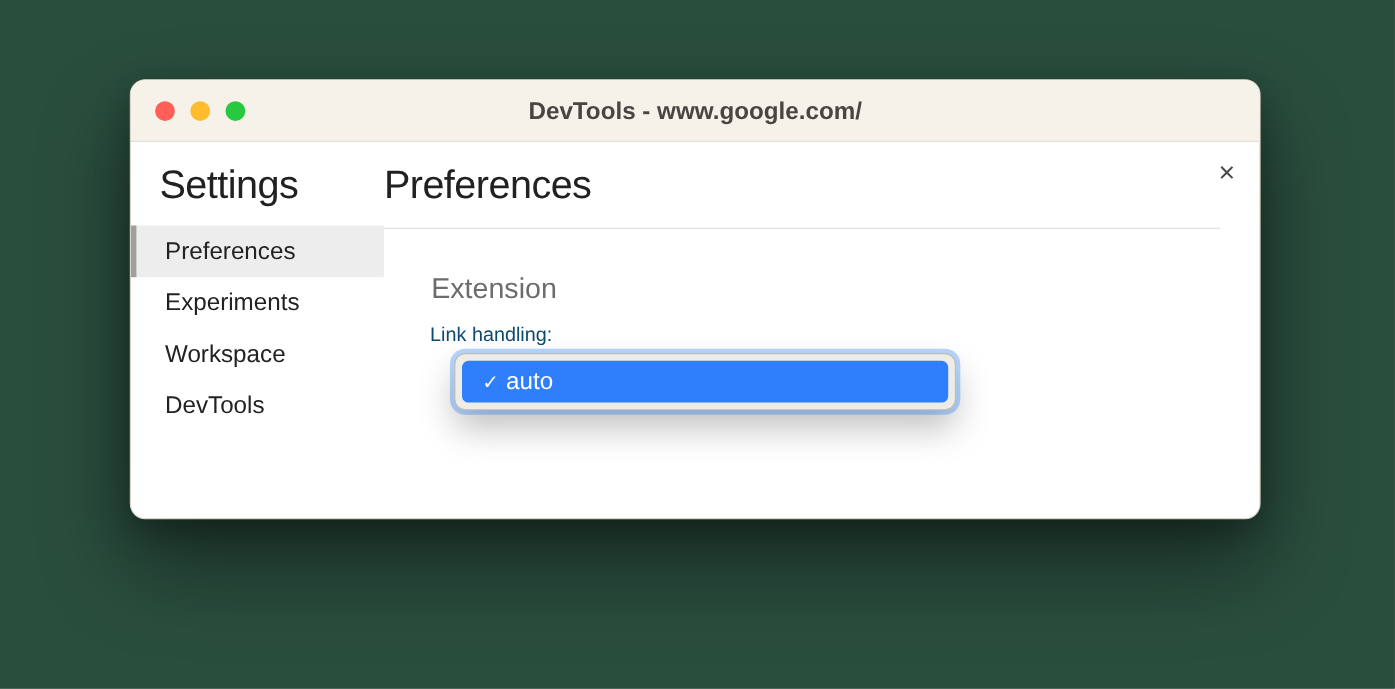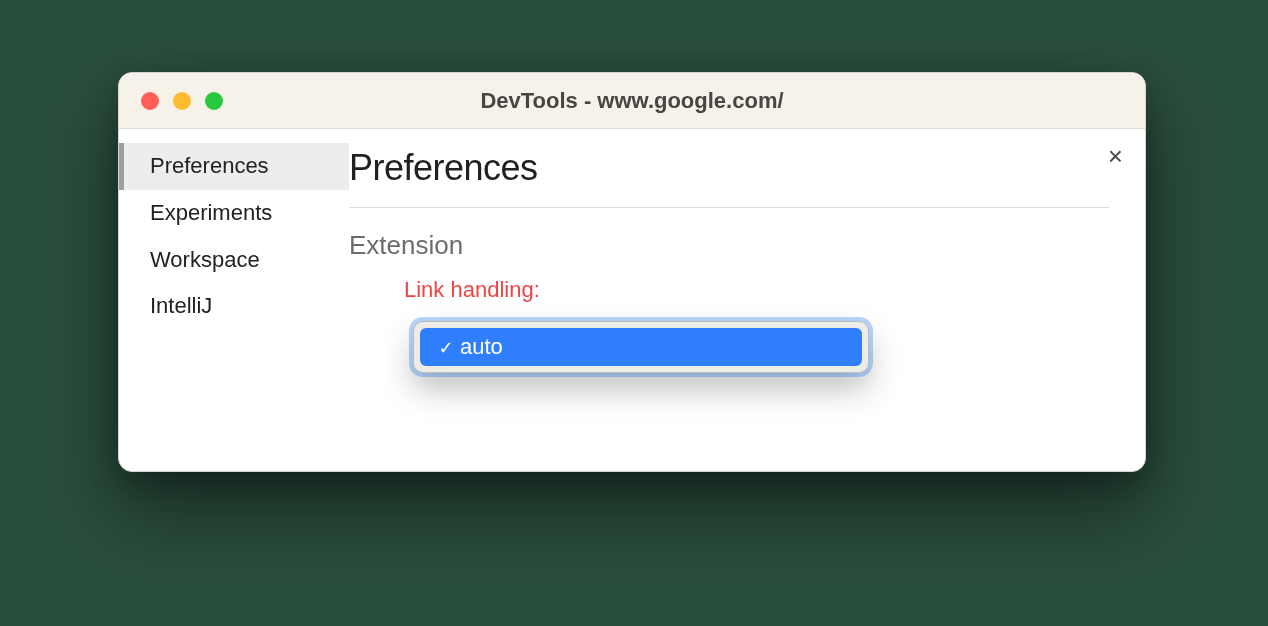--- a/index.html
+++ b/index.html
@@ -116,26 +116,27 @@
     font-weight: 400;
     color: #212121;
     padding: 4px 0 18px 0;
     border-bottom: 1px solid #dcdcdc;
     letter-spacing: -0.5px;
   }
   .section-heading {
     font-size: 26px;
     font-weight: 400;
     color: #6c6c6c;
-    margin: 22px 0 16px 0;
+    margin: 39px 0 16px 0;
+    padding-left: 43px;
   }
   .field-label {
-    font-size: 22px;
-    color: #ef4444;
-    margin: 0 0 10px 55px;
+    font-size: 18px;
+    color: #0c4a6e;
+    margin: 0 0 10px 42px;
   }
 
   
   .dropdown {
     position: absolute;
     left: 64px;
     top: 192px;
     width: 456px;
     background: #eeece6;
     border: 1px solid #bdbdbd;
@@ -179,32 +180,33 @@
       <div class="tl yellow"></div>
       <div class="tl green"></div>
     </div>
     <div class="titlebar-title">DevTools - www.google.com/</div>
   </div>
 
   <div class="content">
     <div class="close-x">×</div>
 
     <div class="sidebar">
+      <div class="sidebar-heading">Settings</div>
 
       <div class="sidebar-item active">
         <span>Preferences</span>
       </div>
       <div class="sidebar-item">
         <span>Experiments</span>
       </div>
       <div class="sidebar-item">
         <span>Workspace</span>
       </div>
       <div class="sidebar-item">
-        <span>IntelliJ</span>
+        <span>DevTools</span>
       </div>
     </div>
 
     <div class="main">
       <div class="panel-title">Preferences</div>
       <div class="section-heading">Extension</div>
       <div class="field-label">Link handling:</div>
 
       <div class="dropdown">
         <div class="dropdown-option selected">

